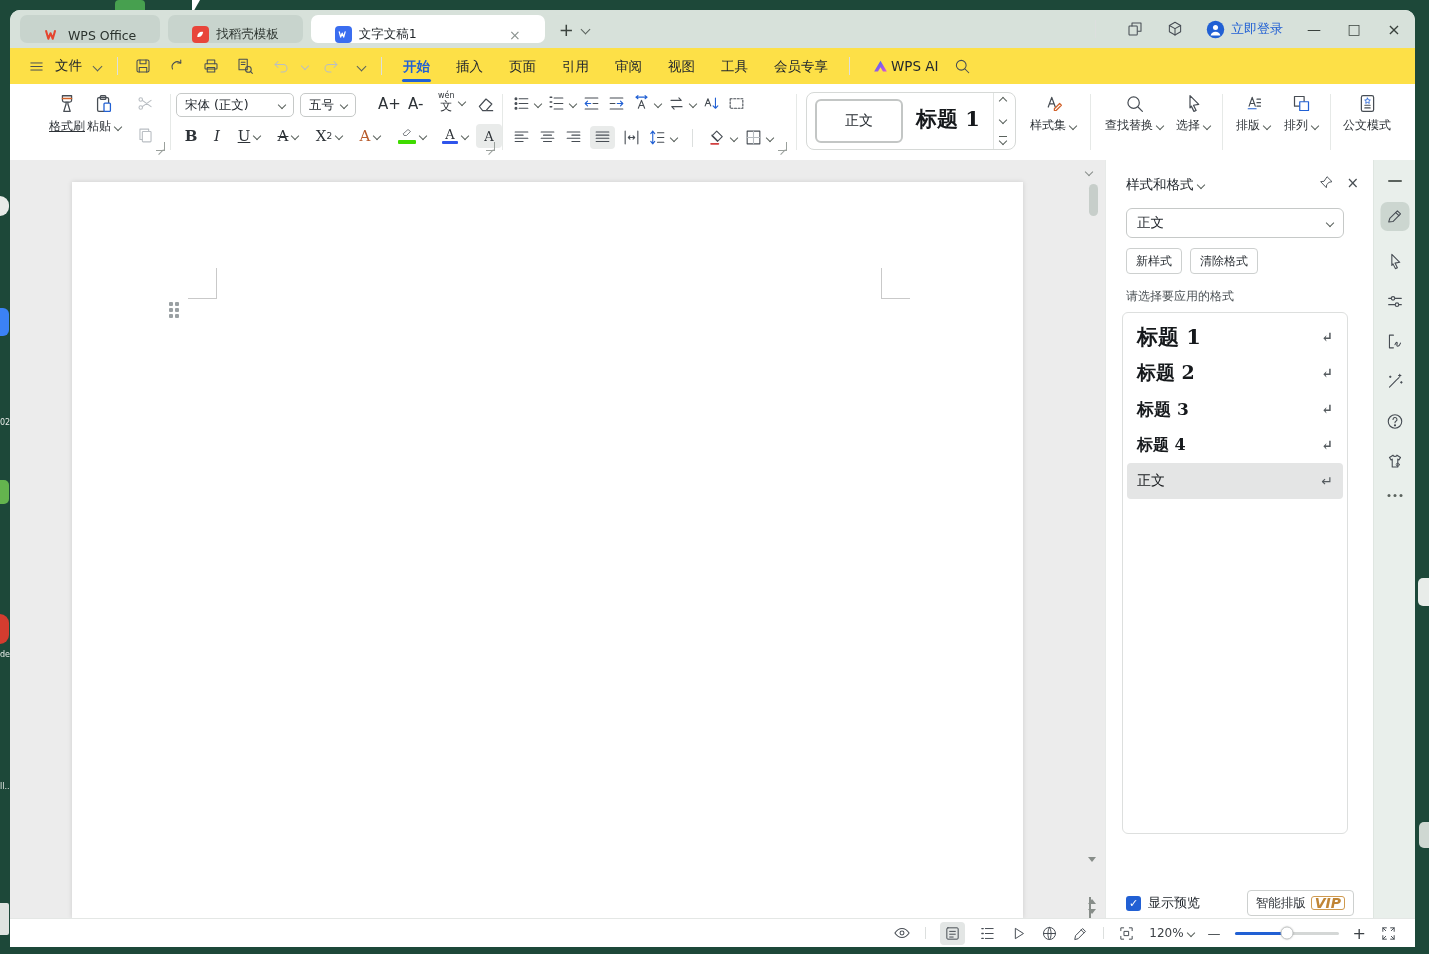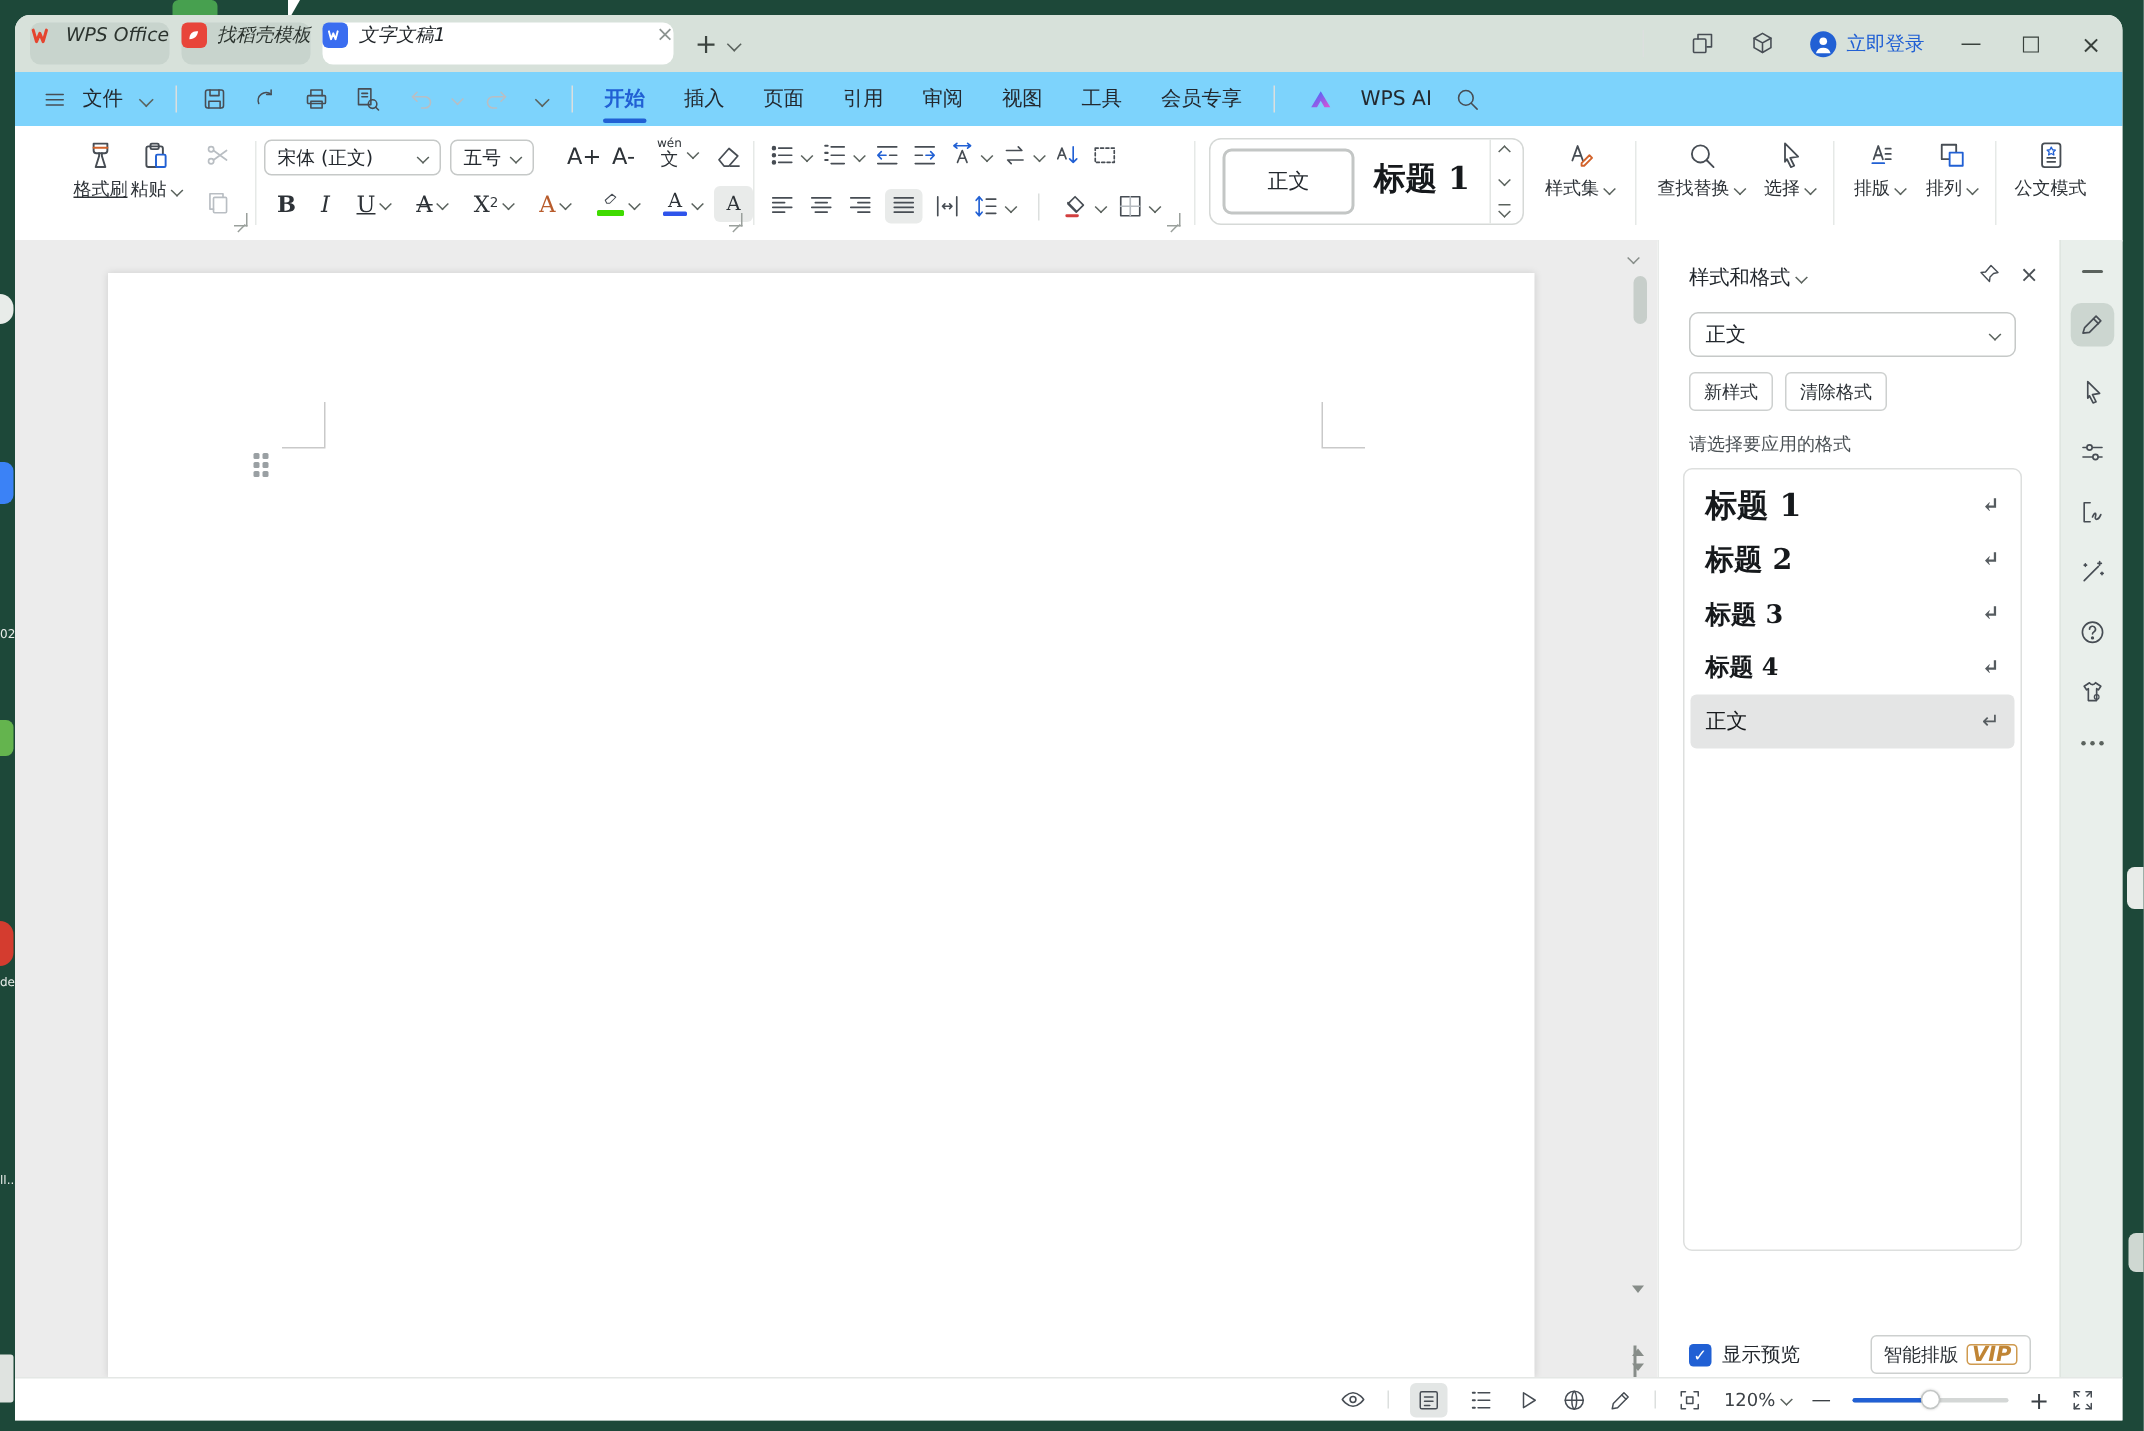--- a/index.html
+++ b/index.html
@@ -5,46 +5,46 @@
   html,body{margin:0;padding:0;width:1429px;height:954px;overflow:hidden;
     background:#1d4839;font-family:"DejaVu Sans","Liberation Sans",sans-serif;
     -webkit-font-smoothing:antialiased;}
   .abs{position:absolute;}
   
   .window{position:absolute;left:10px;top:10px;width:1405px;height:937px;
     background:#fff;border-radius:10px 10px 0 0;overflow:hidden;}
   
   .tabbar{position:absolute;left:0;top:0;width:100%;height:38px;background:#d7e1da;
     display:flex;align-items:center;padding-left:10px;box-sizing:border-box;}
-  .tab{height:28px;border-radius:7px;display:flex;align-items:flex-start;gap:7px;
-    padding:0 0;font-size:12.5px;color:#2b332e;background:#c8d4cd;margin-right:8px;box-sizing:border-box;font-style:italic;}
+  .tab{height:28px;border-radius:7px;display:flex;align-items:flex-end;gap:7px;
+    padding:0 24px;font-size:12.5px;color:#2b332e;background:#c8d4cd;margin-right:8px;box-sizing:border-box;}
   .tab.active{background:#fff;color:#1f2428;width:234px;}
   .tab.active .tab-label{flex:1;}
   .tab-close{color:#8b9390;font-size:14px;cursor:default;}
   .tabicon{width:17px;height:17px;border-radius:4px;display:flex;align-items:center;justify-content:center;flex:none;}
   .tabicon.red{background:#e8453a;}
   .tabicon.blue{background:#3a6df0;}
   .newtab{font-size:18px;color:#3c443f;margin:0 4px 0 6px;}
   .chv{display:inline-block;width:6px;height:6px;border-right:1.3px solid #5a625d;
     border-bottom:1.3px solid #5a625d;transform:rotate(45deg);margin-left:4px;vertical-align:2px;}
   .chv.sm{width:5px;height:5px;}
   .tab-right{position:absolute;right:12px;top:0;height:38px;display:flex;align-items:center;gap:22px;}
   .login{display:flex;align-items:center;gap:6px;color:#2160d4;font-size:13px;}
   .wctrl{font-size:14px;color:#39413c;width:18px;text-align:center;}
   
-  .menubar{position:absolute;left:0;top:38px;width:100%;height:36px;background:#7dd3fc;
+  .menubar{position:absolute;left:0;top:38px;width:100%;height:36px;background:#fde047;
     display:flex;align-items:center;font-size:13.5px;color:#23282e;}
   .mb-left{display:flex;align-items:center;gap:8px;padding-left:18px;}
   .menu-item{padding:0 13px;height:36px;line-height:36px;position:relative;}
   .menu-item.active{color:#2160d4;font-weight:bold;}
   .menu-item.active .uline{position:absolute;left:12px;right:12px;bottom:2px;height:3px;border-radius:2px;background:#2160d4;}
   .vsep{width:1px;height:18px;background:#dcdfde;margin:0 8px;}
   svg.ic{stroke:#474d54;fill:none;stroke-width:1.4;stroke-linecap:round;stroke-linejoin:round;display:block;}
   svg.ic.dim{stroke:#b9bec3;}
-  .wpsai{display:flex;align-items:center;gap:18px;font-size:13.5px;color:#23282e;margin-left:14px;}
+  .wpsai{display:flex;align-items:center;gap:2px;font-size:13.5px;color:#23282e;margin-left:14px;}
   
   .toolbar{position:absolute;left:0;top:74px;width:100%;height:76px;background:#fff;
     border-bottom:1px solid #e4e7e5;}
   .tgroup{position:absolute;top:0;height:76px;}
   .tdiv{position:absolute;top:10px;width:1px;height:56px;background:#e6e9e7;}
   .big-btn{display:flex;flex-direction:column;align-items:center;gap:3px;color:#2d3237;font-size:12px;}
   .lbl{font-size:12px;color:#2d3237;white-space:nowrap;}
   .combo{border:1px solid #c6c9c8;border-radius:5px;height:24px;display:flex;align-items:center;
     padding:0 8px;font-size:12.5px;color:#23282e;justify-content:space-between;box-sizing:border-box;background:#fff;}
   .glyph{font-size:15px;color:#2d3237;font-family:"DejaVu Serif","Liberation Serif",serif;}

